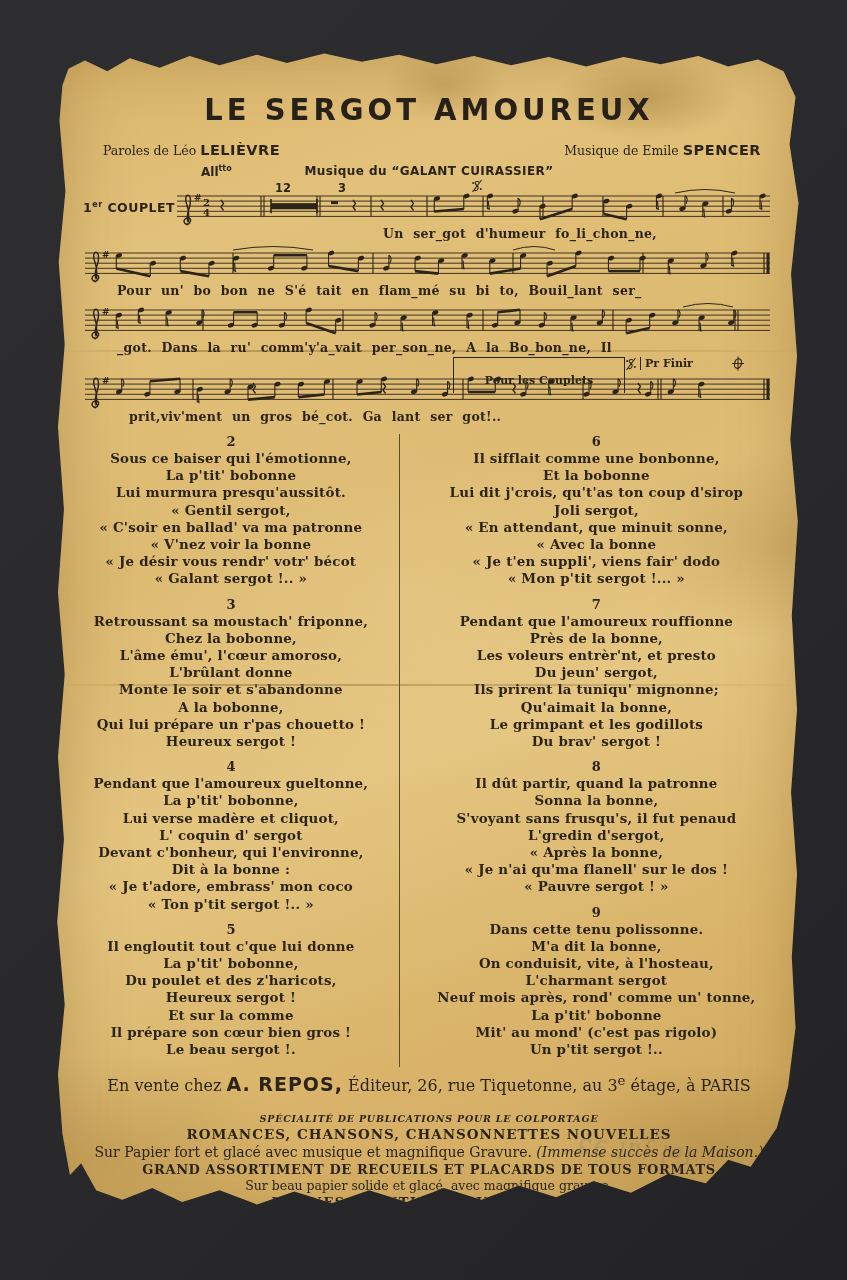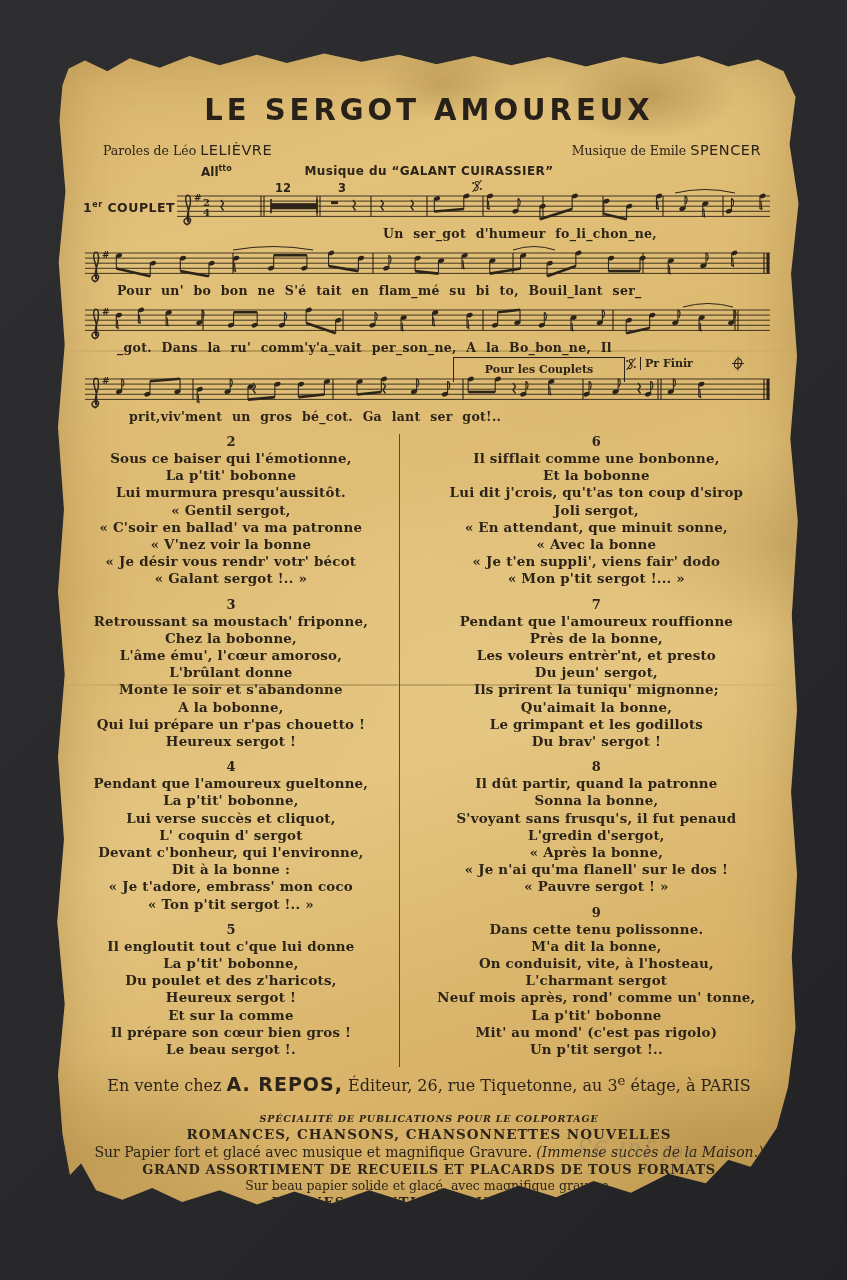--- a/index.html
+++ b/index.html
@@ -20,34 +20,34 @@
       1.8% 1.6%,4% .9%,7% 1.8%,10% .7%,14% 1.5%,18% .5%,22% 1.3%,27% .4%,31% 1.1%,36% .3%,41% 1%,46% .4%,51% 1.2%,56% .5%,61% 1.3%,66% .6%,71% 1.4%,76% .6%,81% 1.2%,86% .5%,90% 1.4%,94% .8%,97.4% 1.8%,
       99% 4%,98.2% 8%,99.4% 13%,98.4% 19%,99.2% 26%,98.3% 33%,99.3% 40%,98.5% 48%,99.2% 56%,98.4% 63%,99.2% 70%,98.5% 77%,99% 83%,98% 88%,
       96.5% 91.5%,93% 94.8%,90% 94.2%,87% 96.2%,
       82% 95.4%,77% 97%,72% 96%,67% 97.4%,62% 96.4%,57% 97.6%,52% 96.6%,47% 97.8%,42% 96.8%,37% 97.9%,32% 96.9%,27% 98%,22% 96.8%,17% 97.8%,13% 96.6%,9% 97.6%,
       5.5% 96.8%,3.5% 94.5%,2% 95.5%,1% 92%,
       .4% 87%,1.3% 81%,.3% 74%,1.2% 67%,.4% 60%,1.3% 53%,.4% 46%,1.2% 39%,.4% 32%,1.3% 25%,.5% 18%,1.4% 12%,.6% 6%,1% 3%);
   }
   .crease-h{position:absolute;left:0;width:100%;height:2px;background:linear-gradient(90deg,transparent,rgba(110,80,25,.35) 20%,rgba(110,80,25,.25) 70%,transparent);pointer-events:none;}
   .title{margin-top:42px;text-align:center;font-family:"DejaVu Sans",sans-serif;font-weight:bold;font-size:29px;letter-spacing:4px;color:#28211a;transform:scaleY(1.05);}
   .credits{display:flex;justify-content:space-between;padding:0 42px 0 48px;margin-top:16px;font-size:12.5px;}
-  .credit .name{font-family:"DejaVu Sans",sans-serif;font-weight:normal;font-size:14.5px;letter-spacing:.5px;}
+  .credit .name{font-family:"DejaVu Sans",sans-serif;font-weight:bold;font-size:14.5px;letter-spacing:.5px;}
   .tuneline{position:relative;text-align:center;margin-top:6px;font-size:12px;height:18px;}
   .tempo{position:absolute;left:146px;top:0;font-weight:bold;font-family:"DejaVu Sans",sans-serif;font-size:12px;}
   .tempo sup{font-size:8px;}
   .tunesrc{font-family:"DejaVu Sans",sans-serif;font-weight:bold;font-size:12px;letter-spacing:.4px;}
   
   .music{margin-top:2px;padding:0 30px 0 28px;}
   .staffrow{position:relative;}
   .couplet-label{position:absolute;left:0;top:16px;font-family:"DejaVu Sans",sans-serif;font-weight:bold;font-size:12.5px;letter-spacing:.5px;}
   .couplet-label sup{font-size:8px;}
   .staff-svg{display:block;}
   .row1 .staff-svg{margin-left:92px;}
   .staff-ann{position:absolute;font-family:"DejaVu Sans",sans-serif;font-weight:bold;font-size:11.5px;color:#2c2418;}
-  .couplets-box{position:absolute;border:1.2px solid #2c2418;border-bottom:none;padding:5px 10px 6px 10px;font-size:11px;font-weight:bold;text-align:center;}
+  .couplets-box{position:absolute;border:1.2px solid #2c2418;border-bottom:none;padding:16px 10px 6px 10px;font-size:11px;font-weight:bold;text-align:center;}
   .finir-box{position:absolute;display:flex;align-items:flex-start;gap:3px;font-size:11px;font-weight:bold;}
   .lyricline{font-weight:bold;font-size:12.5px;letter-spacing:.3px;word-spacing:5px;line-height:15px;margin-top:-4px;white-space:nowrap;}
   
   .verses{display:grid;grid-template-columns:46% 54%;margin-top:10px;padding:0 10px 0 8px;}
   .vcol-right{border-left:1.2px solid rgba(58,46,26,.8);}
   .verse{text-align:center;margin-bottom:9px;}
   .verse-number{font-weight:bold;font-size:13px;line-height:16px;}
   .verse-line{font-weight:bold;font-size:13.4px;line-height:17.2px;letter-spacing:.2px;}
   
   .footer{margin-top:6px;text-align:center;}
@@ -462,21 +462,21 @@
             <div class="verse-line">L'brûlant donne</div>
             <div class="verse-line">Monte le soir et s'abandonne</div>
             <div class="verse-line">A la bobonne,</div>
             <div class="verse-line">Qui lui prépare un r'pas chouetto !</div>
             <div class="verse-line">Heureux sergot !</div>
           </div>
           <div class="verse">
             <div class="verse-number">4</div>
             <div class="verse-line">Pendant que l'amoureux gueltonne,</div>
             <div class="verse-line">La p'tit' bobonne,</div>
-            <div class="verse-line">Lui verse succès et cliquot,</div>
+            <div class="verse-line">Lui verse madère et cliquot,</div>
             <div class="verse-line">L' coquin d' sergot</div>
             <div class="verse-line">Devant c'bonheur, qui l'environne,</div>
             <div class="verse-line">Dit à la bonne :</div>
             <div class="verse-line">« Je t'adore, embrass' mon coco</div>
             <div class="verse-line">« Ton p'tit sergot !.. »</div>
           </div>
           <div class="verse">
             <div class="verse-number">5</div>
             <div class="verse-line">Il engloutit tout c'que lui donne</div>
             <div class="verse-line">La p'tit' bobonne,</div>

